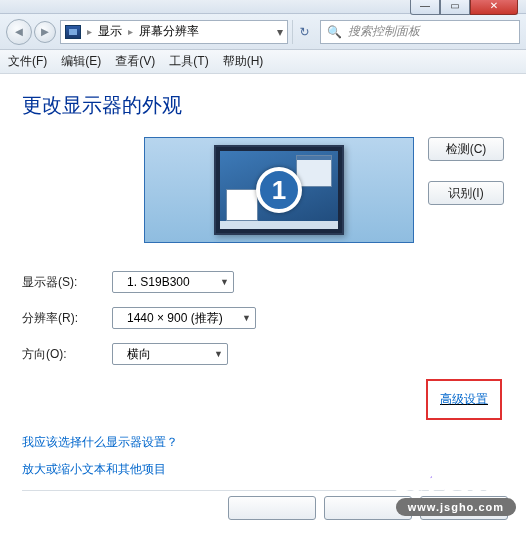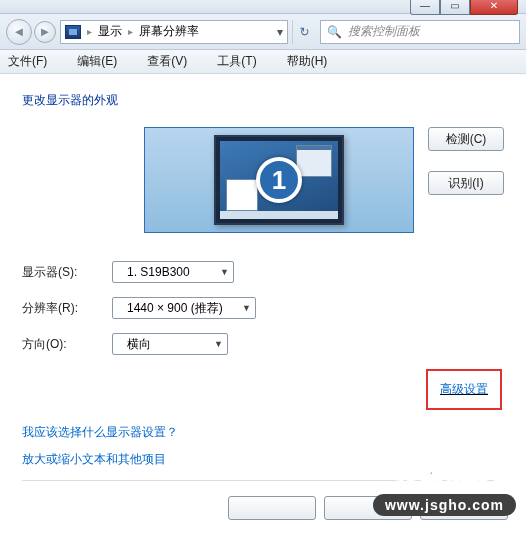--- a/index.html
+++ b/index.html
@@ -17,25 +17,25 @@
 .nav-fwd { width: 22px; height: 22px; margin-left: -2px; }
 .addr-bar { flex: 0 0 228px; height: 24px; background: #fff; border: 1px solid #a4b2c2; display: flex; align-items: center; padding: 0 4px; gap: 6px; }
 .addr-icon { width: 16px; height: 14px; background: linear-gradient(#2a5aa5,#1a3a6d); border: 1px solid #12365f; position: relative; }
 .addr-icon::after { content: ""; position: absolute; left: 3px; top: 3px; width: 8px; height: 6px; background: #7aa9e0; }
 .addr-sep { color: #888; font-size: 10px; }
 .addr-drop { margin-left: auto; display: flex; align-items: center; gap: 2px; color: #555; }
 .addr-refresh { width: 24px; height: 24px; border-left: 1px solid #c4cfd9; display: flex; align-items: center; justify-content: center; color: #4a6a9a; font-size: 12px; }
 .search-box { flex: 1; height: 24px; background: #fff; border: 1px solid #a4b2c2; display: flex; align-items: center; padding: 0 6px; color: #888; font-style: italic; gap: 6px; }
 .search-icon { color: #6a7a8a; font-style: normal; }
 
-.menubar { height: 24px; background: linear-gradient(#f5f8fb,#e5ecf3); border-bottom: 1px solid #d0d8e0; display: flex; align-items: center; padding: 0 8px; gap: 30px; }
+.menubar { height: 24px; background: linear-gradient(#f5f8fb,#e5ecf3); border-bottom: 1px solid #d0d8e0; display: flex; align-items: center; padding: 0 8px; gap: 14px; }
 .menu-item { color: #222; cursor: default; }
 
 .content { padding: 18px 22px 10px 22px; }
-.page-title { font-size: 12px; color: #003399; font-weight: normal; margin-bottom: 18px; }
+.page-title { font-size: 20px; color: #003399; font-weight: normal; margin-bottom: 18px; }
 
 .preview-row { display: flex; align-items: flex-start; gap: 14px; margin-bottom: 28px; }
 .monitor-preview { width: 302px; height: 106px; border: 1px solid #2f6fb5; background: linear-gradient(#b7d5ee,#8fbde0); display: flex; align-items: center; justify-content: center; position: relative; margin-left: 122px; }
 .monitor-frame { width: 130px; height: 90px; background: #1a2840; border: 2px solid #2a3a55; position: relative; display: flex; align-items: center; justify-content: center; box-shadow: 2px 2px 6px rgba(0,0,0,0.3); }
 .monitor-desktop { position: absolute; inset: 4px; background: linear-gradient(160deg,#3d7ab8,#1f4a7a); }
 .taskbar { position: absolute; bottom: 4px; left: 4px; right: 4px; height: 8px; background: rgba(240,248,255,0.85); }
 .window-a { position: absolute; left: 10px; top: 42px; width: 32px; height: 32px; background: #fff; border: 1px solid #6a88a8; }
 .window-b { position: absolute; right: 10px; top: 8px; width: 36px; height: 32px; background: #e4edf6; border: 1px solid #6a88a8; }
 .window-b::before { content:""; position:absolute; top:0; left:0; right:0; height:4px; background:#4a77a8; }
 .monitor-number { width: 46px; height: 46px; border-radius: 50%; border: 4px solid #fff; background: #2a6bb0; color: #fff; font-size: 26px; font-weight: bold; display: flex; align-items: center; justify-content: center; z-index: 2; box-shadow: 0 0 4px rgba(0,0,0,0.4); }
@@ -54,21 +54,21 @@
 .advanced-wrap { display: flex; justify-content: flex-end; margin: 6px 2px 14px 0; text-decoration: underline; }
 .advanced-link { color: #0066cc; cursor: pointer; border: 2px solid #e03030; padding: 10px 12px; }
 
 .link-row { color: #0066cc; margin-bottom: 10px; cursor: pointer; }
 
 .bottom-btns { position: absolute; bottom: 14px; right: 18px; display: flex; gap: 8px; }
 .btn-wide { min-width: 88px; }
 
 .watermark { position: absolute; right: 10px; bottom: 18px; text-align: right; pointer-events: none; }
 .wm-top { font-size: 23px; font-weight: 900; color: #8b5cf6; -webkit-text-stroke: 2px #fff; text-shadow: 0 0 3px #fff, 0 0 3px #fff; letter-spacing: 1px; }
-.wm-bot { display: inline-block; background: #404040; color: #fff; font-size: 14px; padding: 3px 12px; border-radius: 12px; margin-top: 2px; font-weight: bold; letter-spacing: 1px; }
+.wm-bot { display: inline-block; background: #737373; color: #fff; font-size: 11px; padding: 3px 12px; border-radius: 12px; margin-top: 2px; font-weight: bold; letter-spacing: 1px; }
 
 .divider { border-top: 1px solid #d8dee4; margin: 12px 0 10px 0; }
 </style>
 </head>
 <body>
 
 <div class="titlebar">
   <div class="win-controls">
     <div class="win-btn win-min">—</div>
     <div class="win-btn win-max">▭</div>

